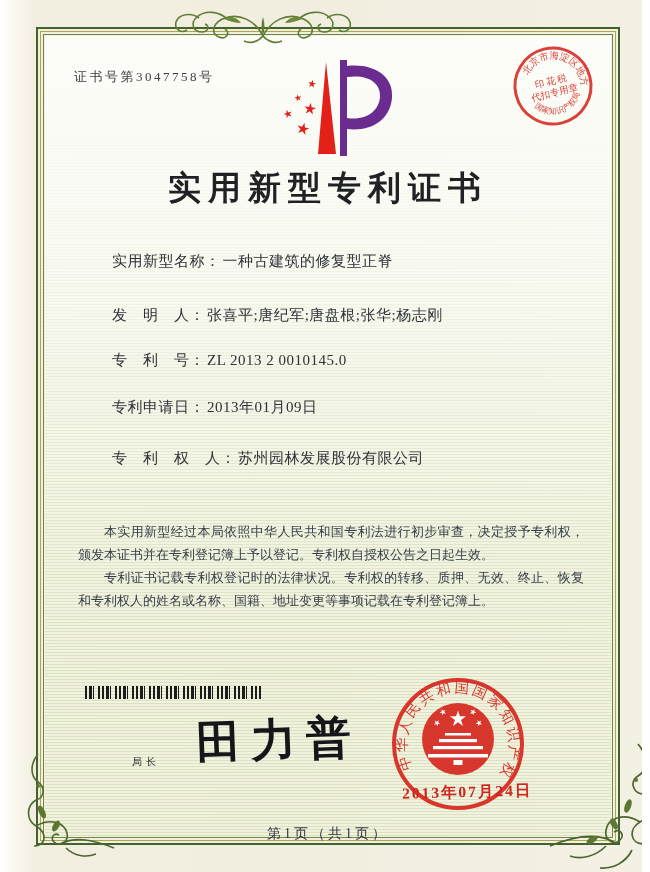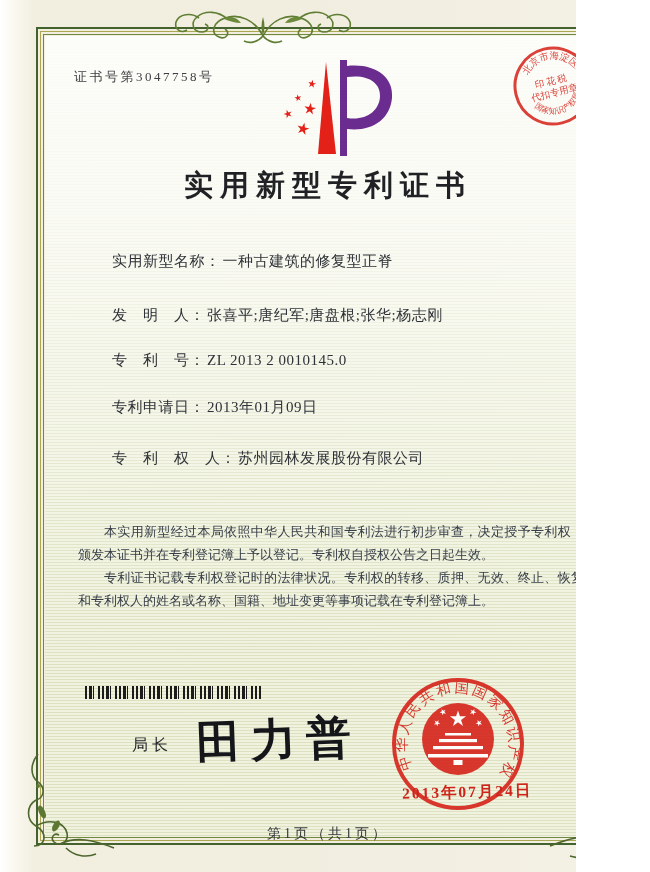--- a/index.html
+++ b/index.html
@@ -1,47 +1,47 @@
 <!DOCTYPE html>
 <html><head>
 <meta charset="utf-8">
 <style>
   html,body { margin:0; padding:0; }
   body { width:650px; height:872px; font-family:"Liberation Serif","DejaVu Serif",serif; }
   .page {
-    position:relative; width:576px; height:872px; overflow:hidden;
+    position:relative; width:642px; height:872px; overflow:hidden;
     background:linear-gradient(90deg,#ffffff 0px,#fbf9f1 12px,#f2efe1 34px,#f1eee0 300px,#f3f0e4 100%);
   }
   
   .frame { position:absolute; left:36px; top:27px; width:584px; height:818px; border:2px solid #44622d; box-sizing:border-box; }
   .frame-line2 { position:absolute; inset:2px; border:1px solid #a9a850; }
   .frame-line3 { position:absolute; inset:5px; border:1px solid #6f8a3f; }
   .frame-bg {
     position:absolute; inset:7px;
     background:repeating-linear-gradient(0deg, rgba(170,193,122,0.30) 0 1px, rgba(240,243,222,0.85) 1px 3px);
   }
   .frame-bg::after {
     content:""; position:absolute; inset:0;
     background:linear-gradient(180deg, rgba(253,253,250,0.96) 0%, rgba(253,253,250,0.82) 20%,
                rgba(253,253,250,0.5) 40%, rgba(253,253,250,0.15) 62%, rgba(253,253,250,0) 80%);
   }
   .abs { position:absolute; }
   .cert-number { left:74px; top:68px; font-size:13px; letter-spacing:2.5px; color:#3d3f41; }
-  .title { left:36px; top:166px; width:584px; text-align:center; font-size:29px; font-weight:bold;
+  .title { left:36px; top:166px; width:584px; text-align:center; font-size:33px; font-weight:bold;
            letter-spacing:7px; color:#1f2124; }
   .field { left:84px; font-size:15px; color:#2e3237; letter-spacing:0.5px; white-space:nowrap;margin-left:28px; }
   .field .lbl { margin-right:2px; }
   .paras { left:78px; top:520px; width:506px; font-size:13px; line-height:23px;
            color:#363d47; text-align:justify; }
   .paras p { margin:0; text-indent:2em; }
   .barcode { left:85px; top:686px; width:176px; height:13px;
     background:repeating-linear-gradient(90deg,#1c1c1c 0 2px,transparent 2px 4px,#1c1c1c 4px 7px,
       transparent 7px 8px,#1c1c1c 8px 9px,transparent 9px 13px,#1c1c1c 13px 15px,transparent 15px 17px);
   }
-  .director-label { left:132px; top:735px; font-size:16px; letter-spacing:4px; color:#24262a; }
+  .director-label { left:132px; top:755px; font-size:10px; letter-spacing:4px; color:#24262a; }
   .director-signature { left:196px; top:710px; font-size:45px; font-weight:600; color:#15161a;
     letter-spacing:10px; transform:rotate(-2deg); }
   .seal-date { left:402px; top:782px; font-size:15.5px; font-weight:bold; color:#cf241a;
     letter-spacing:2px; transform:rotate(-1.5deg); }
   .footer { left:36px; top:825px; width:584px; text-align:center; font-size:14px;
     letter-spacing:3px; color:#33373b; }
   svg text { font-family:"Liberation Serif","DejaVu Serif",serif; }
 </style>
 </head>
 <body>

